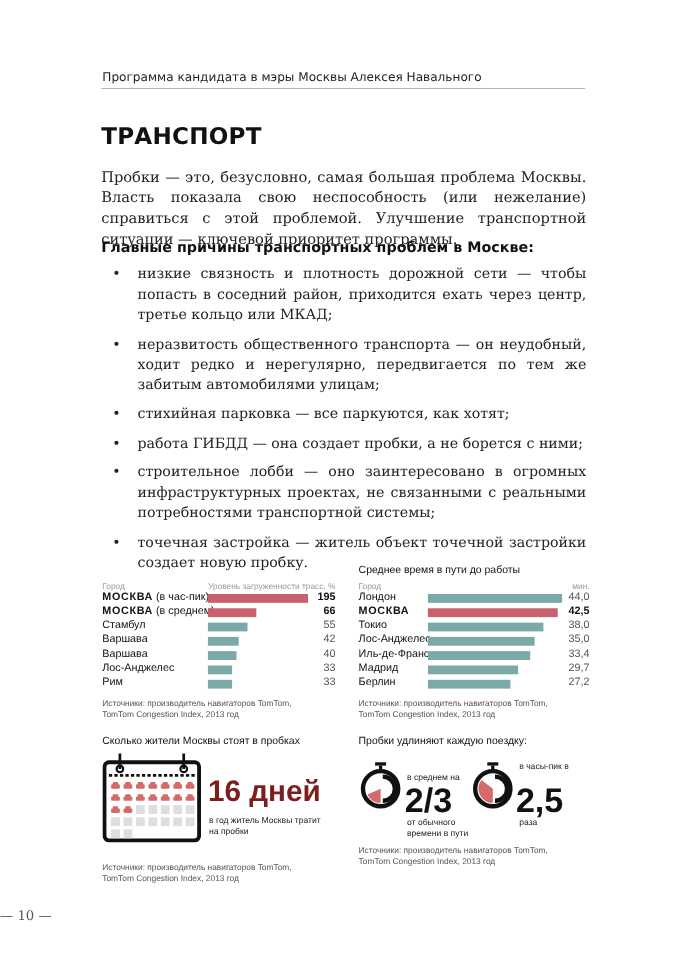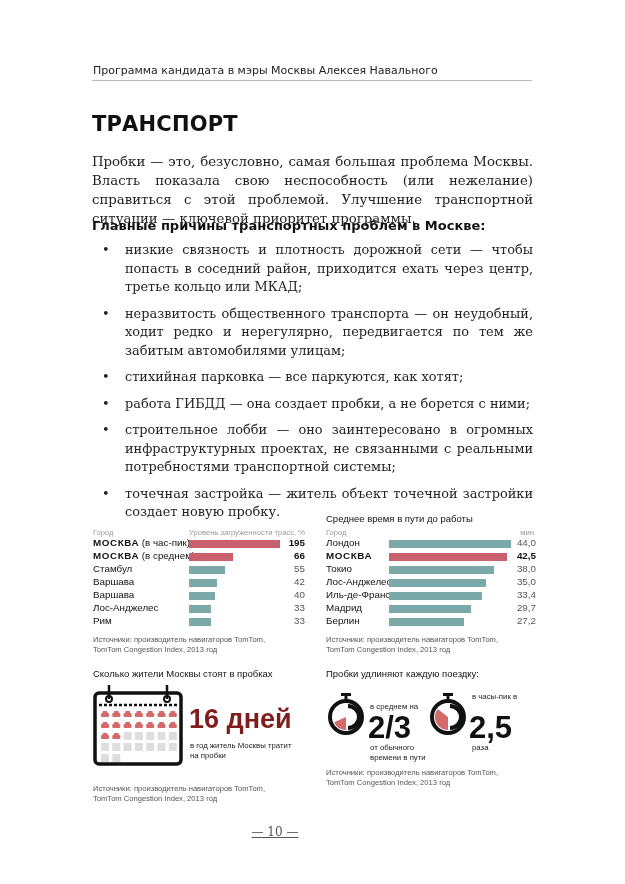--- a/index.html
+++ b/index.html
@@ -21,21 +21,21 @@
   .row-label.bold { font-weight: bold; letter-spacing: 0.6px; }
   .row-label .sub { font-weight: normal; letter-spacing: 0; }
   .bar { position: absolute; height: 8px; }
   .row-val { position: absolute; font-size: 9.8px; color: #555; text-align: right; width: 30px; }
   .row-val.bold { font-weight: bold; color: #111; }
   .source { position: absolute; font-size: 7.6px; line-height: 10px; color: #555; white-space: nowrap; }
 
   .big16 { position: absolute; font: bold 27px "Liberation Sans", sans-serif; color: #7f1d1d; white-space: nowrap; }
   .small-cap { position: absolute; font-size: 7.8px; line-height: 10px; color: #222; white-space: nowrap; }
   .bigfrac { position: absolute; font: bold 31px "Liberation Sans", sans-serif; color: #111; white-space: nowrap; }
-  .footer { position: absolute; left: 0; width: 550px; top: 825px; text-align: center; font: 12px "DejaVu Serif", serif; color: #555; text-decoration: underline; }
+  .footer { position: absolute; left: 0; width: 550px; top: 825px; font: 12px "DejaVu Serif", serif; color: #555; }
 </style>
 </head>
 <body>
 
 <div class="page">
 
   <div class="running-head">Программа кандидата в мэры Москвы Алексея Навального</div>
   <div class="head-rule"></div>
 
   <div class="title">ТРАНСПОРТ</div>

